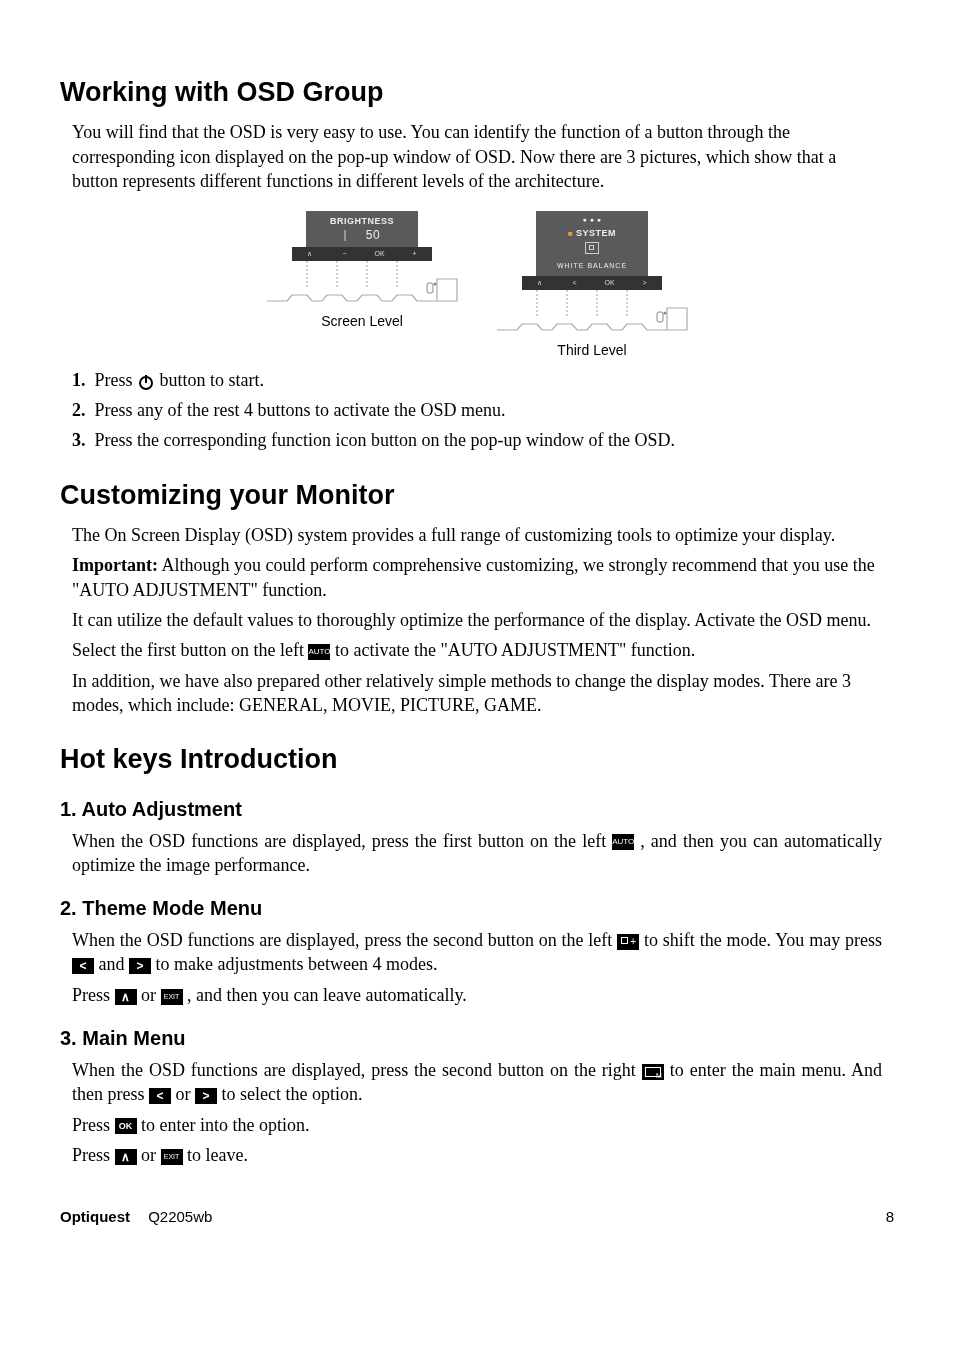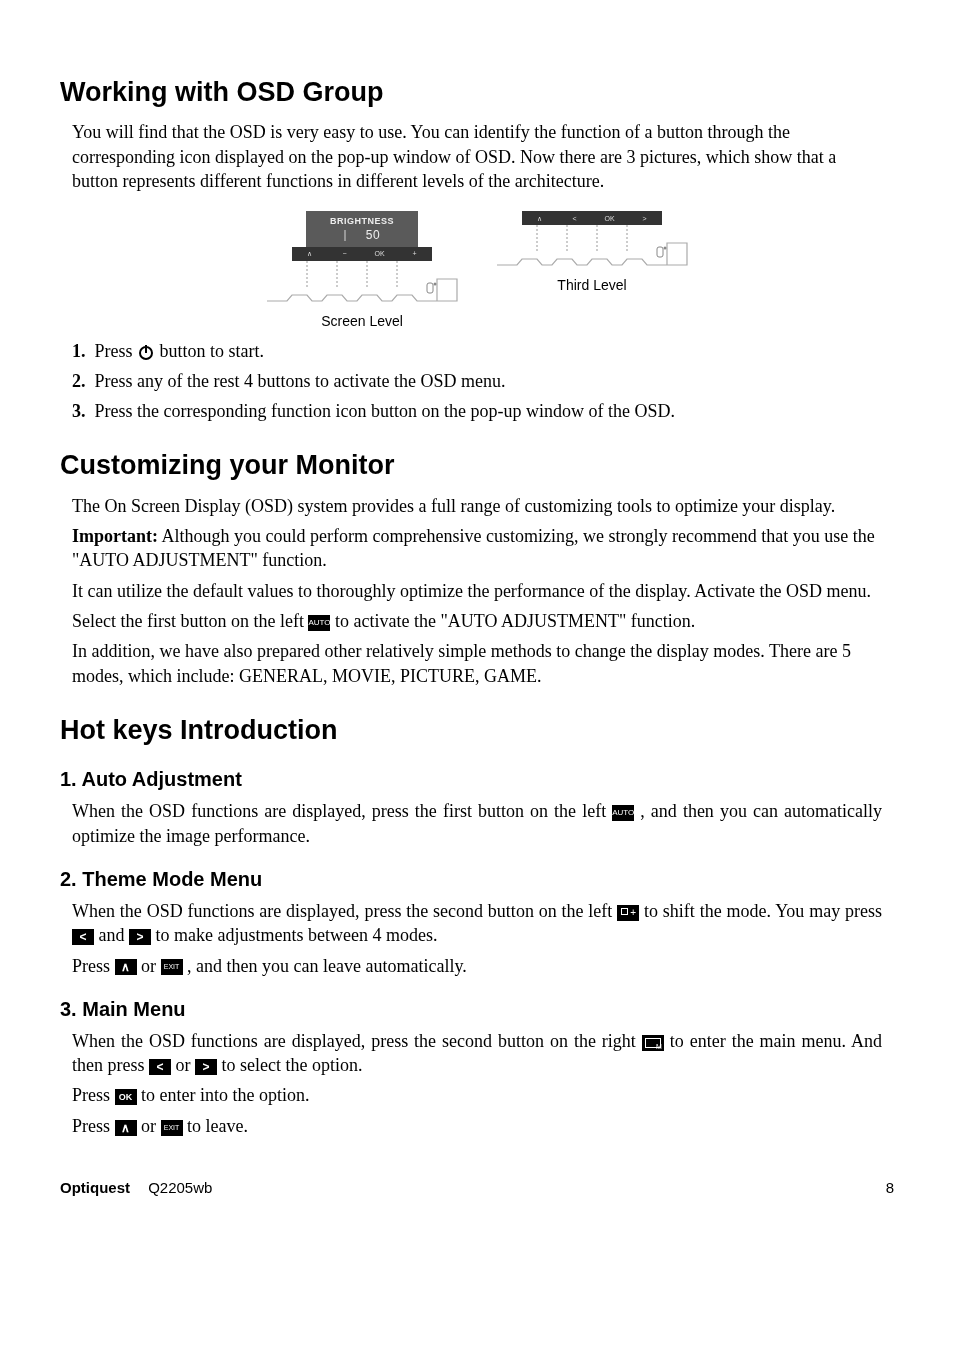--- a/index.html
+++ b/index.html
@@ -211,20 +211,26 @@
         <line x1="135" y1="0" x2="135" y2="28" stroke="#999" stroke-dasharray="2,2"></line>
         <path d="M 5 40 L 25 40 L 30 34 L 45 34 L 50 40 L 60 40 L 65 34 L 80 34 L 85 40 L 95 40 L 100 34 L 115 34 L 120 40 L 130 40 L 135 34 L 150 34 L 155 40 L 195 40 L 195 18 L 175 18 L 175 40" fill="none" stroke="#aaa" stroke-width="1.2"></path>
         <rect x="165" y="22" width="6" height="10" rx="2" fill="none" stroke="#888"></rect>
         <circle cx="173" cy="23" r="1.5" fill="#888"></circle>
       </svg>
     </div>
     <div class="diagram-label">Screen Level</div>
   </div>
 
   <div class="diagram">
+    <div class="osd-popup">
+      <div class="dots">● ● ●</div>
+      <div><span style="color:#e0a040">■</span> <span class="title">SYSTEM</span></div>
+      <div class="sys-icon"></div>
+      <div class="subtitle">WHITE  BALANCE</div>
+    </div>
     <div class="button-strip">
       <span>∧</span>
       <span>&lt;</span>
       <span>OK</span>
       <span>&gt;</span>
     </div>
     <div class="monitor-edge">
       <svg width="200" height="45" viewBox="0 0 200 45">
         <line x1="45" y1="0" x2="45" y2="28" stroke="#999" stroke-dasharray="2,2"></line>
         <line x1="75" y1="0" x2="75" y2="28" stroke="#999" stroke-dasharray="2,2"></line>
@@ -269,21 +275,21 @@
 </p>
 
 <p>It can utilize the default values to thoroughly optimize the performance of the display. Activate the OSD menu.</p>
 
 <p>
   <span>Select the first button on the left </span>
   <span class="icon">AUTO</span>
   <span> to activate the "AUTO ADJUSTMENT" function.</span>
 </p>
 
-<p>In addition, we have also prepared other relatively simple methods to change the display modes. There are 5 modes, which include: GENERAL, MOVIE, PICTURE, GAME.</p>
+<p>In addition, we have also prepared other relatively simple methods to change the display modes. There are 3 modes, which include: GENERAL, MOVIE, PICTURE, GAME.</p>
 
 <h1>Hot keys Introduction</h1>
 
 <h3>1. Auto Adjustment</h3>
 <p class="justify">
   <span>When the OSD functions are displayed, press the first button on the left </span>
   <span class="icon">AUTO</span>
   <span> , and then you can automatically optimize the image performance.</span>
 </p>
 

